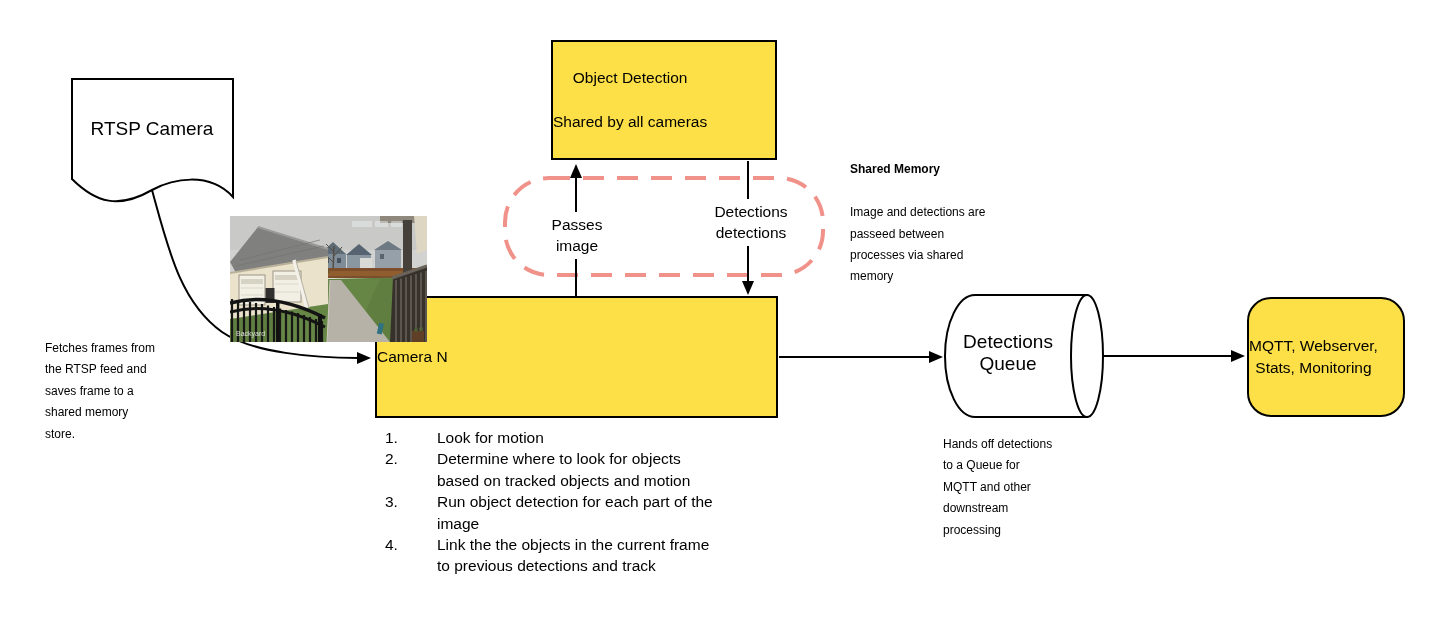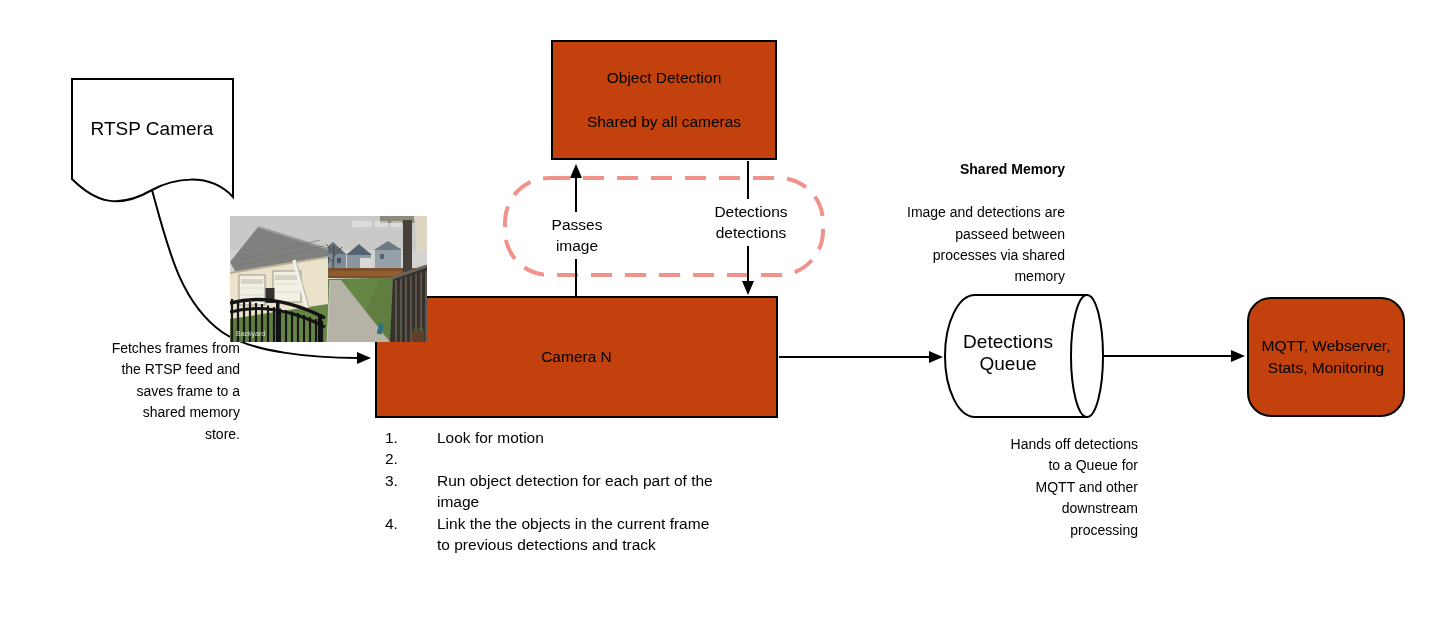--- a/index.html
+++ b/index.html
@@ -2,30 +2,30 @@
 <html><head>
 <meta charset="utf-8">
 <style>
   html, body { margin:0; padding:0; background:#fff; }
   .canvas {
     position:relative; width:1448px; height:625px; background:#ffffff;
     font-family:"Liberation Sans", sans-serif; color:#000; overflow:hidden;
   }
   .layer { position:absolute; left:0; top:0; }
   .node {
-    position:absolute; box-sizing:border-box; background:#c2410c; border:2px solid #000;
-    display:flex; align-items:center; justify-content:center; text-align:center;
+    position:absolute; box-sizing:border-box; background:#fde047; border:2px solid #000;
+    display:flex; align-items:center; text-align:center;
     font-size:15.5px; line-height:22px;
   }
   .node .lbl { white-space:pre-line; }
   .shape-label {
     position:absolute; text-align:center; font-size:19px; line-height:22px; white-space:pre-line;
   }
   .note {
-    position:absolute; font-size:14px; line-height:21.4px; white-space:pre-line;text-align:right;
+    position:absolute; font-size:12px; line-height:21.4px; white-space:pre-line;
   }
   .note .sm-title { font-weight:bold; }
   .edge-label {
     position:absolute; background:#ffffff; text-align:center;
     font-size:15.5px; line-height:21.4px; white-space:pre-line; padding:2px 3px;
   }
   .steps { position:absolute; left:385px; top:427px; font-size:15.5px; line-height:21.4px; }
   .steps .row { display:flex; }
   .steps .num { width:52px; flex:none; }
   .steps .txt { white-space:pre-line; }
@@ -111,20 +111,22 @@
 downstream
 processing</div>
 
   <div class="steps">
     <div class="row">
       <span class="num">1.</span>
       <span class="txt">Look for motion</span>
     </div>
     <div class="row">
       <span class="num">2.</span>
+      <span class="txt">Determine where to look for objects
+based on tracked objects and motion</span>
     </div>
     <div class="row">
       <span class="num">3.</span>
       <span class="txt">Run object detection for each part of the
 image</span>
     </div>
     <div class="row">
       <span class="num">4.</span>
       <span class="txt">Link the the objects in the current frame
 to previous detections and track</span>

